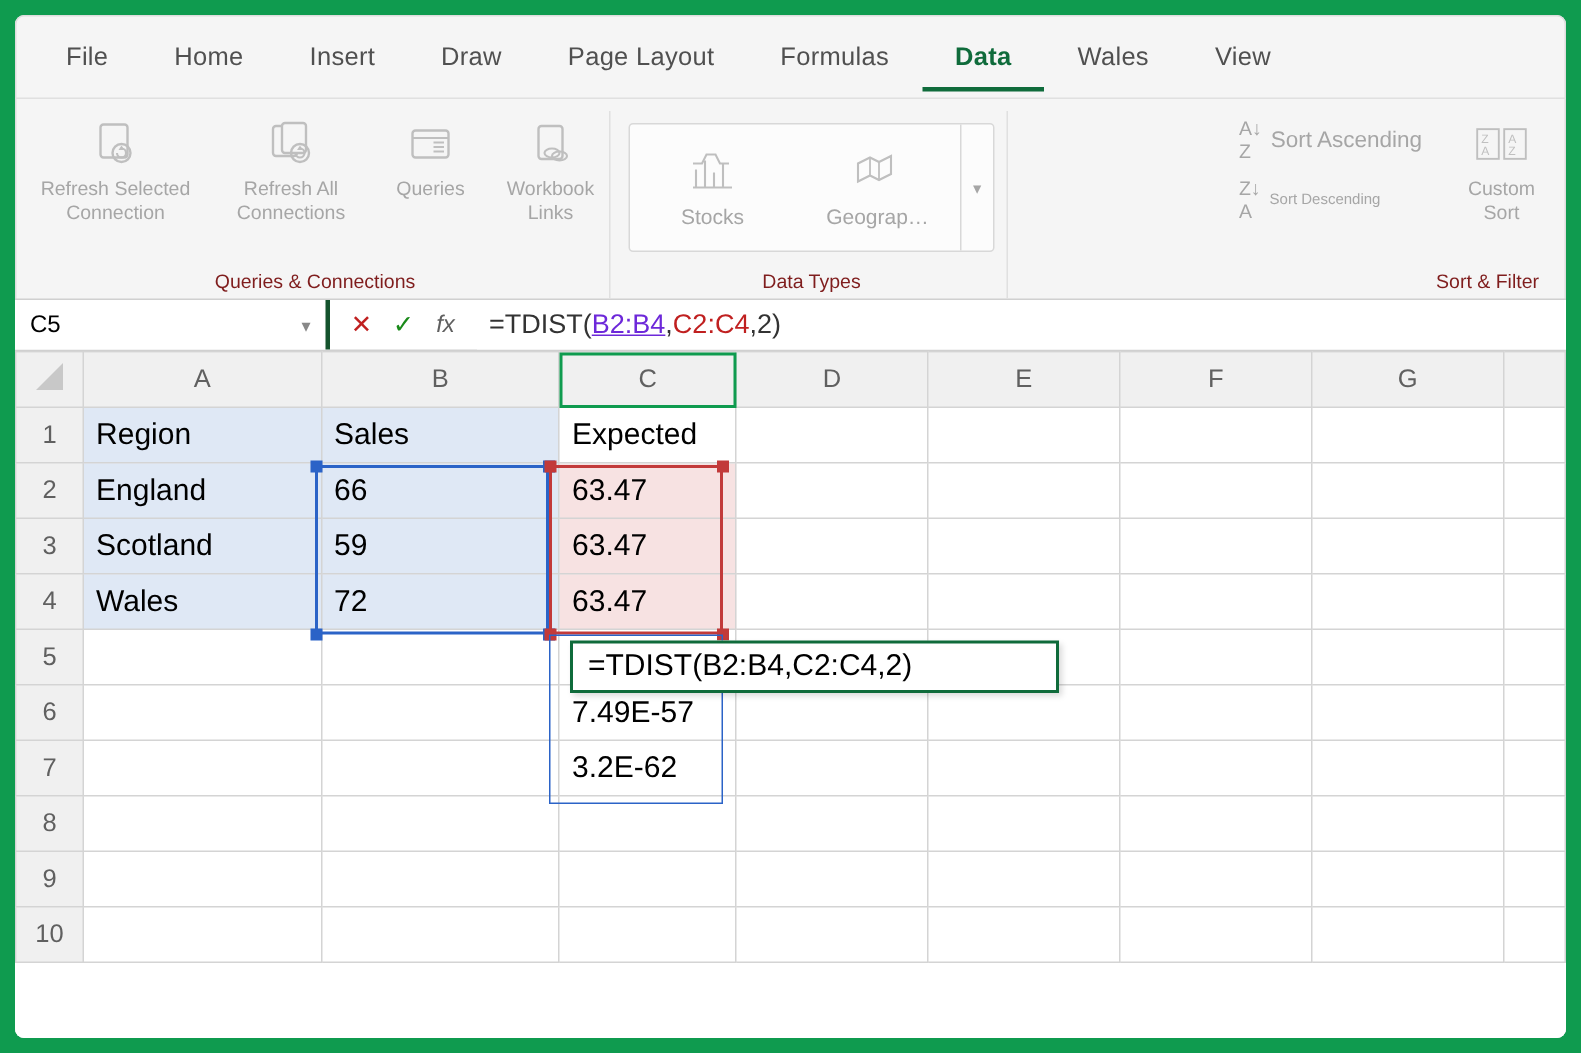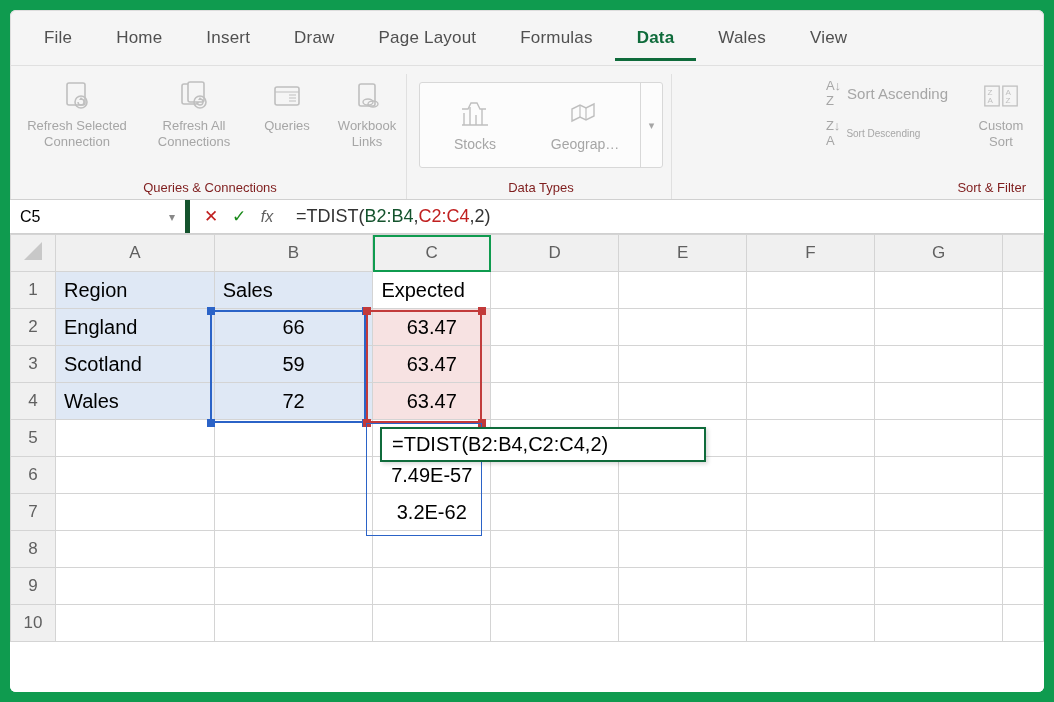--- a/index.html
+++ b/index.html
@@ -115,34 +115,34 @@
     color:#a6a6a6;
   }
   .sort-list .row { display:flex; align-items:center; gap:6px; }
 
   
   .fbar {
     display:flex; align-items:center; height:34px;
     background:#fff; border-bottom:1px solid #d0d0d0;
   }
   .namebox {
-    width: 180px; height:100%; border-right:5px solid #14532d;
+    width: 210px; height:100%; border-right:3px solid #14532d;
     display:flex; align-items:center; padding:0 10px; font-size:16px;
     justify-content: space-between; background:#fff;
   }
   .fbar-btns { display:flex; align-items:center; gap:6px; padding:0 10px;}
   .fbar-btn { width:22px; text-align:center; font-size:17px; cursor:pointer;}
   .cancel { color:#c02020;}
   .accept { color:#1a8a1a;}
   .fx { font-style:italic; color:#606060; font-size:16px;}
   .formula-input {
     flex:1; padding:0 8px; font-size:18px; color:#333; height:100%;
     display:flex; align-items:center; background:#fff;
   }
-  .ref1 { color: #14532d; }
+  .ref1 { color: #6d28d9; text-decoration: underline; }
   .ref2 { color: #c02020; }
 
   
   .grid-wrap {
     flex:1; background:#fff; overflow:hidden; position:relative;
   }
   table.sheet { border-collapse: collapse; width:100%; table-layout: fixed;}
   table.sheet th, table.sheet td {
     border: 1px solid #d4d4d4;
     height: 37px;
@@ -153,21 +153,21 @@
     background:#f0f0f0; color:#606060; font-weight:400; font-size:17px;
   }
   th.corner{ width:44px; background:#f0f0f0;}
   th.rowh { width:44px; font-size:18px;}
   th.colh { width: 155px;}
   th.colC { width: 115px; background:#d9d9d9; color:#0f6b3b; font-weight:700; outline:2px solid #0f9b4f; outline-offset:-2px;}
   th.row5 { background:#d9d9d9; font-weight:700;}
   td { padding: 0 8px; }
   .hdrcell { font-weight:400; text-align:left; background:#dfe8f5 !important; }
   .txt { text-align:left; }
-  .num { text-align:center; }
+  .num { text-align:left; }
   .sel-blue { background:#dfe8f5 !important; }
   .sel-red { background:#f7e2e2 !important; }
   .blue-outline {
     position:absolute; border:2px solid #2b63c7; pointer-events:none;
   }
   .red-outline {
     position:absolute; border:2px solid #c23a3a; pointer-events:none;
   }
   .bluehandle { position:absolute; width:8px;height:8px; background:#2b63c7;}
   .redhandle { position:absolute; width:8px;height:8px; background:#c23a3a;}

